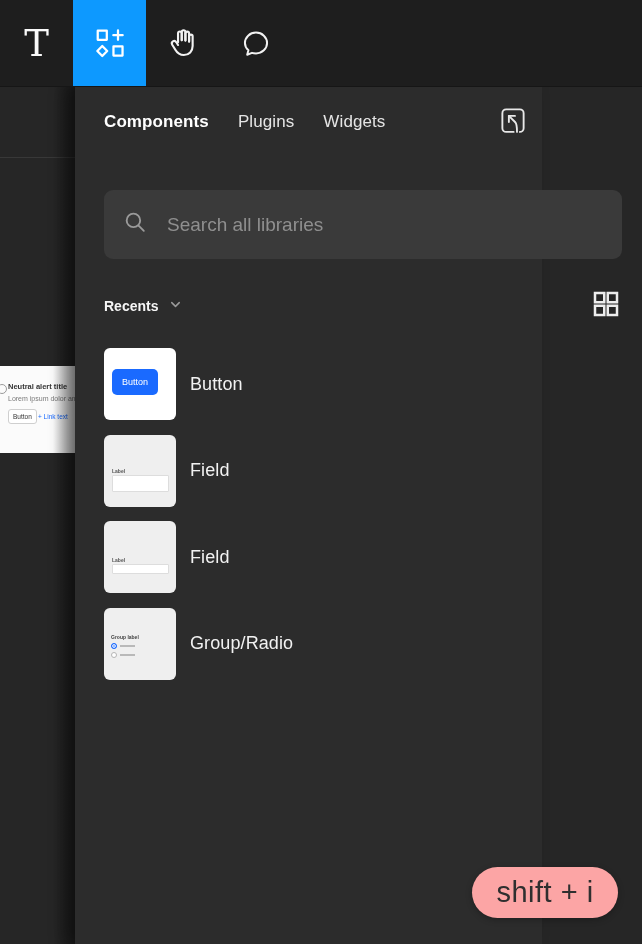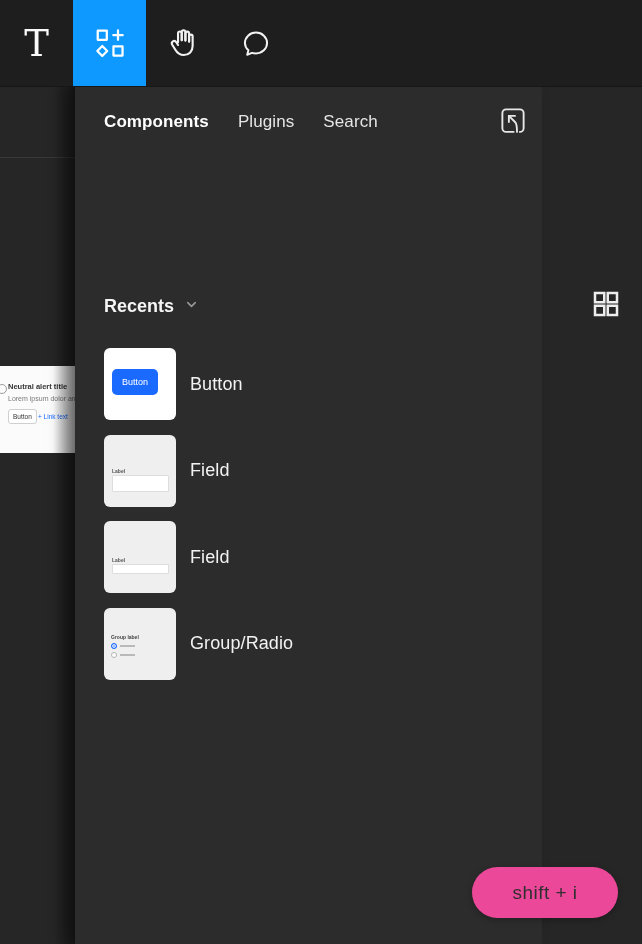--- a/index.html
+++ b/index.html
@@ -73,21 +73,21 @@
   .search-box input{
     flex:1;background:transparent;border:none;outline:none;
     font-family:"Liberation Sans",sans-serif;font-size:19px;color:#e8e8e8;
   }
   .search-box input::placeholder{color:#8f8f8f;}
   .recents-row{
     position:absolute;left:29px;top:204px;width:518px;height:32px;
     display:flex;align-items:center;
   }
   .recents-dd{display:flex;align-items:center;gap:10px;cursor:pointer;}
-  .recents-title{font-size:18px;font-weight:700;color:#f5f5f5;}
+  .recents-title{font-size:14px;font-weight:700;color:#f5f5f5;}
   .grid-btn{margin-left:auto;width:32px;height:32px;display:flex;align-items:center;justify-content:center;cursor:pointer;}
   
   .item-list{
     position:absolute;left:29px;top:262px;width:518px;
     display:flex;flex-direction:column;gap:14.5px;
   }
   .item-row{display:flex;align-items:center;height:72px;cursor:pointer;}
   .item-label{margin-left:14px;font-size:18px;font-weight:500;color:#f2f2f2;letter-spacing:.1px;}
   .thumb{position:relative;width:72px;height:72px;border-radius:6px;overflow:hidden;flex:none;}
   .thumb.t-button{background:#ffffff;}
@@ -126,22 +126,22 @@
   .tr-label{position:absolute;left:7px;top:26px;font-size:5px;color:#444;font-weight:700;white-space:nowrap;}
   .tr-row{position:absolute;left:7px;display:flex;align-items:center;gap:3px;}
   .tr-row.r1{top:35px;} .tr-row.r2{top:44px;}
   .tr-dot{width:6px;height:6px;border-radius:50%;box-sizing:border-box;}
   .tr-dot.on{background:var(--blue,#1a6aff);border:1.5px solid var(--blue,#1a6aff);box-shadow:inset 0 0 0 1.2px #fff;}
   .tr-dot.off{background:#fff;border:1px solid #b5b5b5;}
   .tr-bar{width:15px;height:2px;background:#b9b9b9;}
   
   .shortcut-pill{
     position:absolute;left:472px;top:867px;width:146px;height:51px;border-radius:26px;
-    background:#ec4899;color:#2f2f2f;display:flex;align-items:center;justify-content:center;
-    font-size:19px;font-weight:500;letter-spacing:.5px;z-index:20;
+    background:#fca5a5;color:#2f2f2f;display:flex;align-items:center;justify-content:center;
+    font-size:29px;font-weight:500;letter-spacing:.5px;z-index:20;
     box-shadow:0 2px 6px rgba(0,0,0,.25);
   }
 </style>
 </head>
 <body>
 
 <div class="stage">
 
   <div class="canvas-strip">
     <div class="canvas-line"></div>
@@ -186,33 +186,42 @@
         </svg>
       </span>
     </div>
   </div>
 
   <div class="panel">
 
     <div class="tabs-row">
       <span class="tab active">Components</span>
       <span class="tab">Plugins</span>
-      <span class="tab">Search</span>
+      <span class="tab">Widgets</span>
     </div>
 
     <div class="popout-btn">
       <span>
         <svg width="30" height="30" viewBox="0 0 24 24" fill="none" stroke="#e8e8e8" stroke-width="1.5" stroke-linecap="round" stroke-linejoin="round">
           <path d="M12.5 21.5H6.5A3 3 0 0 1 3.5 18.5V6.5A3 3 0 0 1 6.5 3.5H17.5A3 3 0 0 1 20.5 6.5V18.5A3 3 0 0 1 17.5 21.5"></path>
           <path d="M8.7 13.6V8.7h4.9"></path>
           <path d="M8.7 8.7l5.1 5.1c1.4 1.4 1.4 3.4 1.4 7.7"></path>
         </svg>
       </span>
     </div>
 
+    <div class="search-box">
+      <span>
+        <svg width="27" height="27" viewBox="0 0 26 26" fill="none" stroke="#9a9a9a" stroke-width="1.8" stroke-linecap="round">
+          <circle cx="11" cy="11" r="6.5"></circle>
+          <path d="M16 16l5 5"></path>
+        </svg>
+      </span>
+      <input type="text" placeholder="Search all libraries" style="">
+    </div>
 
     <div class="recents-row">
       <div class="recents-dd">
         <span class="recents-title">Recents</span>
         <span>
           <svg width="15" height="15" viewBox="0 0 24 24" fill="none" stroke="#9a9a9a" stroke-width="2.4" stroke-linecap="round" stroke-linejoin="round">
             <path d="M6 9l6 6 6-6"></path>
           </svg>
         </span>
       </div>

